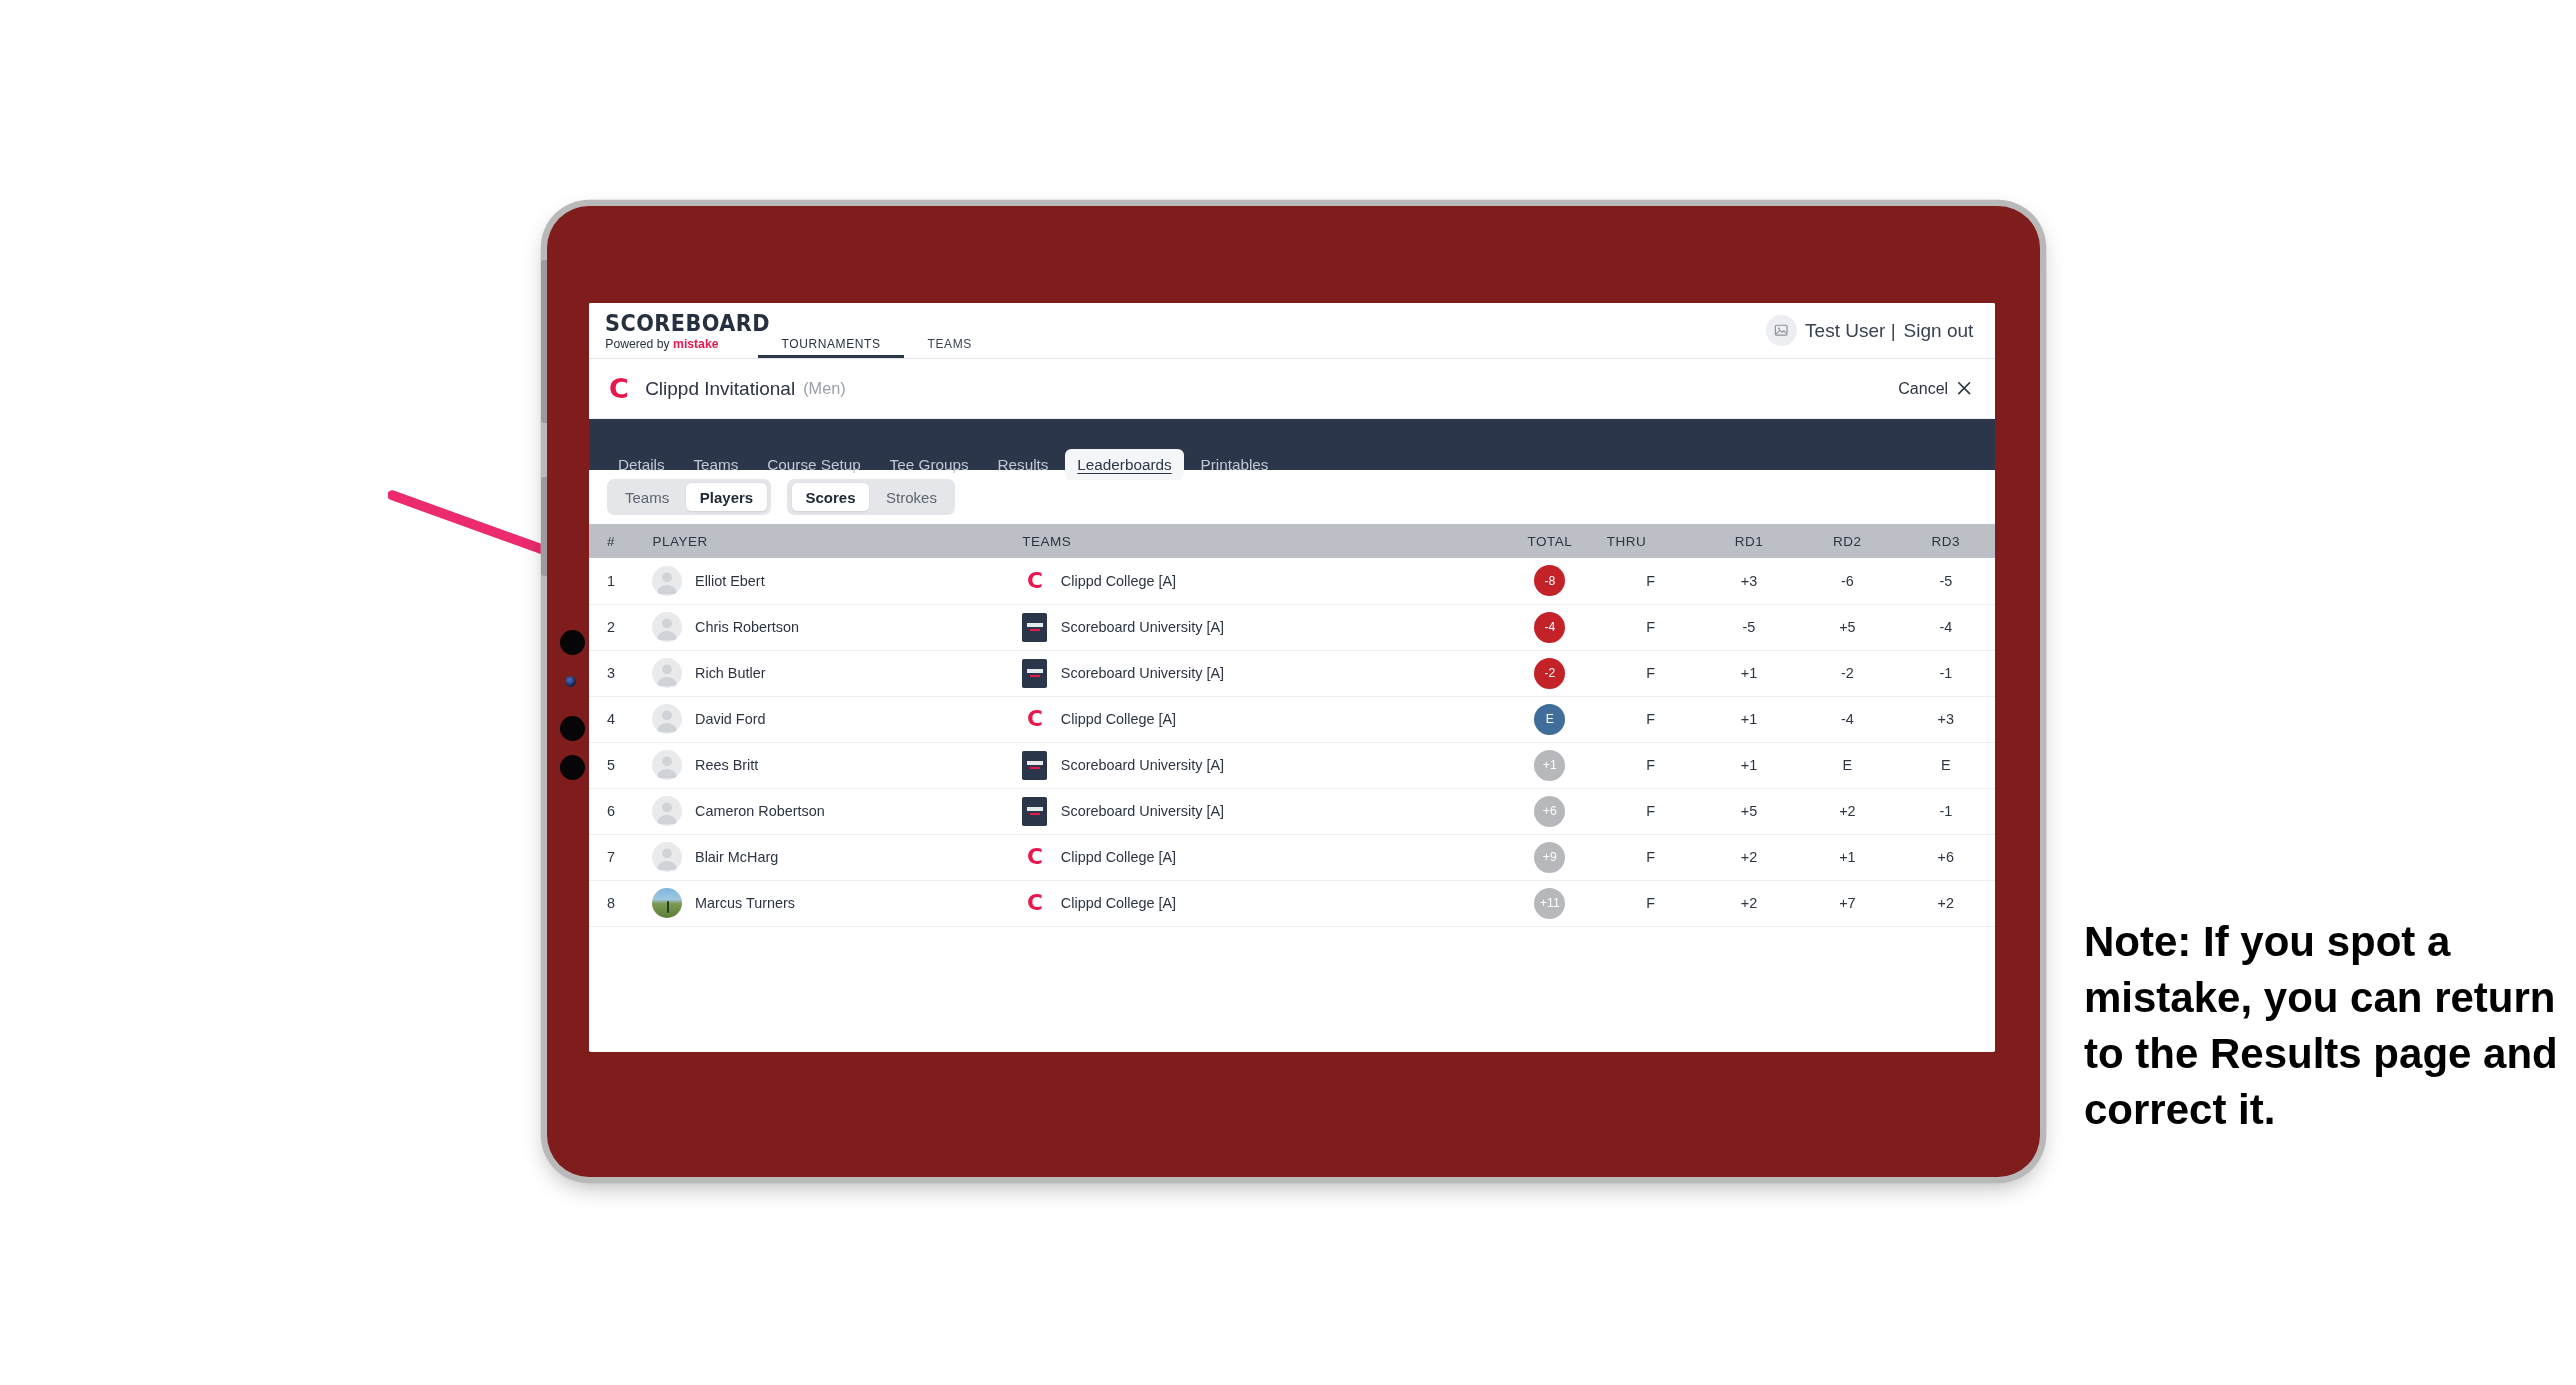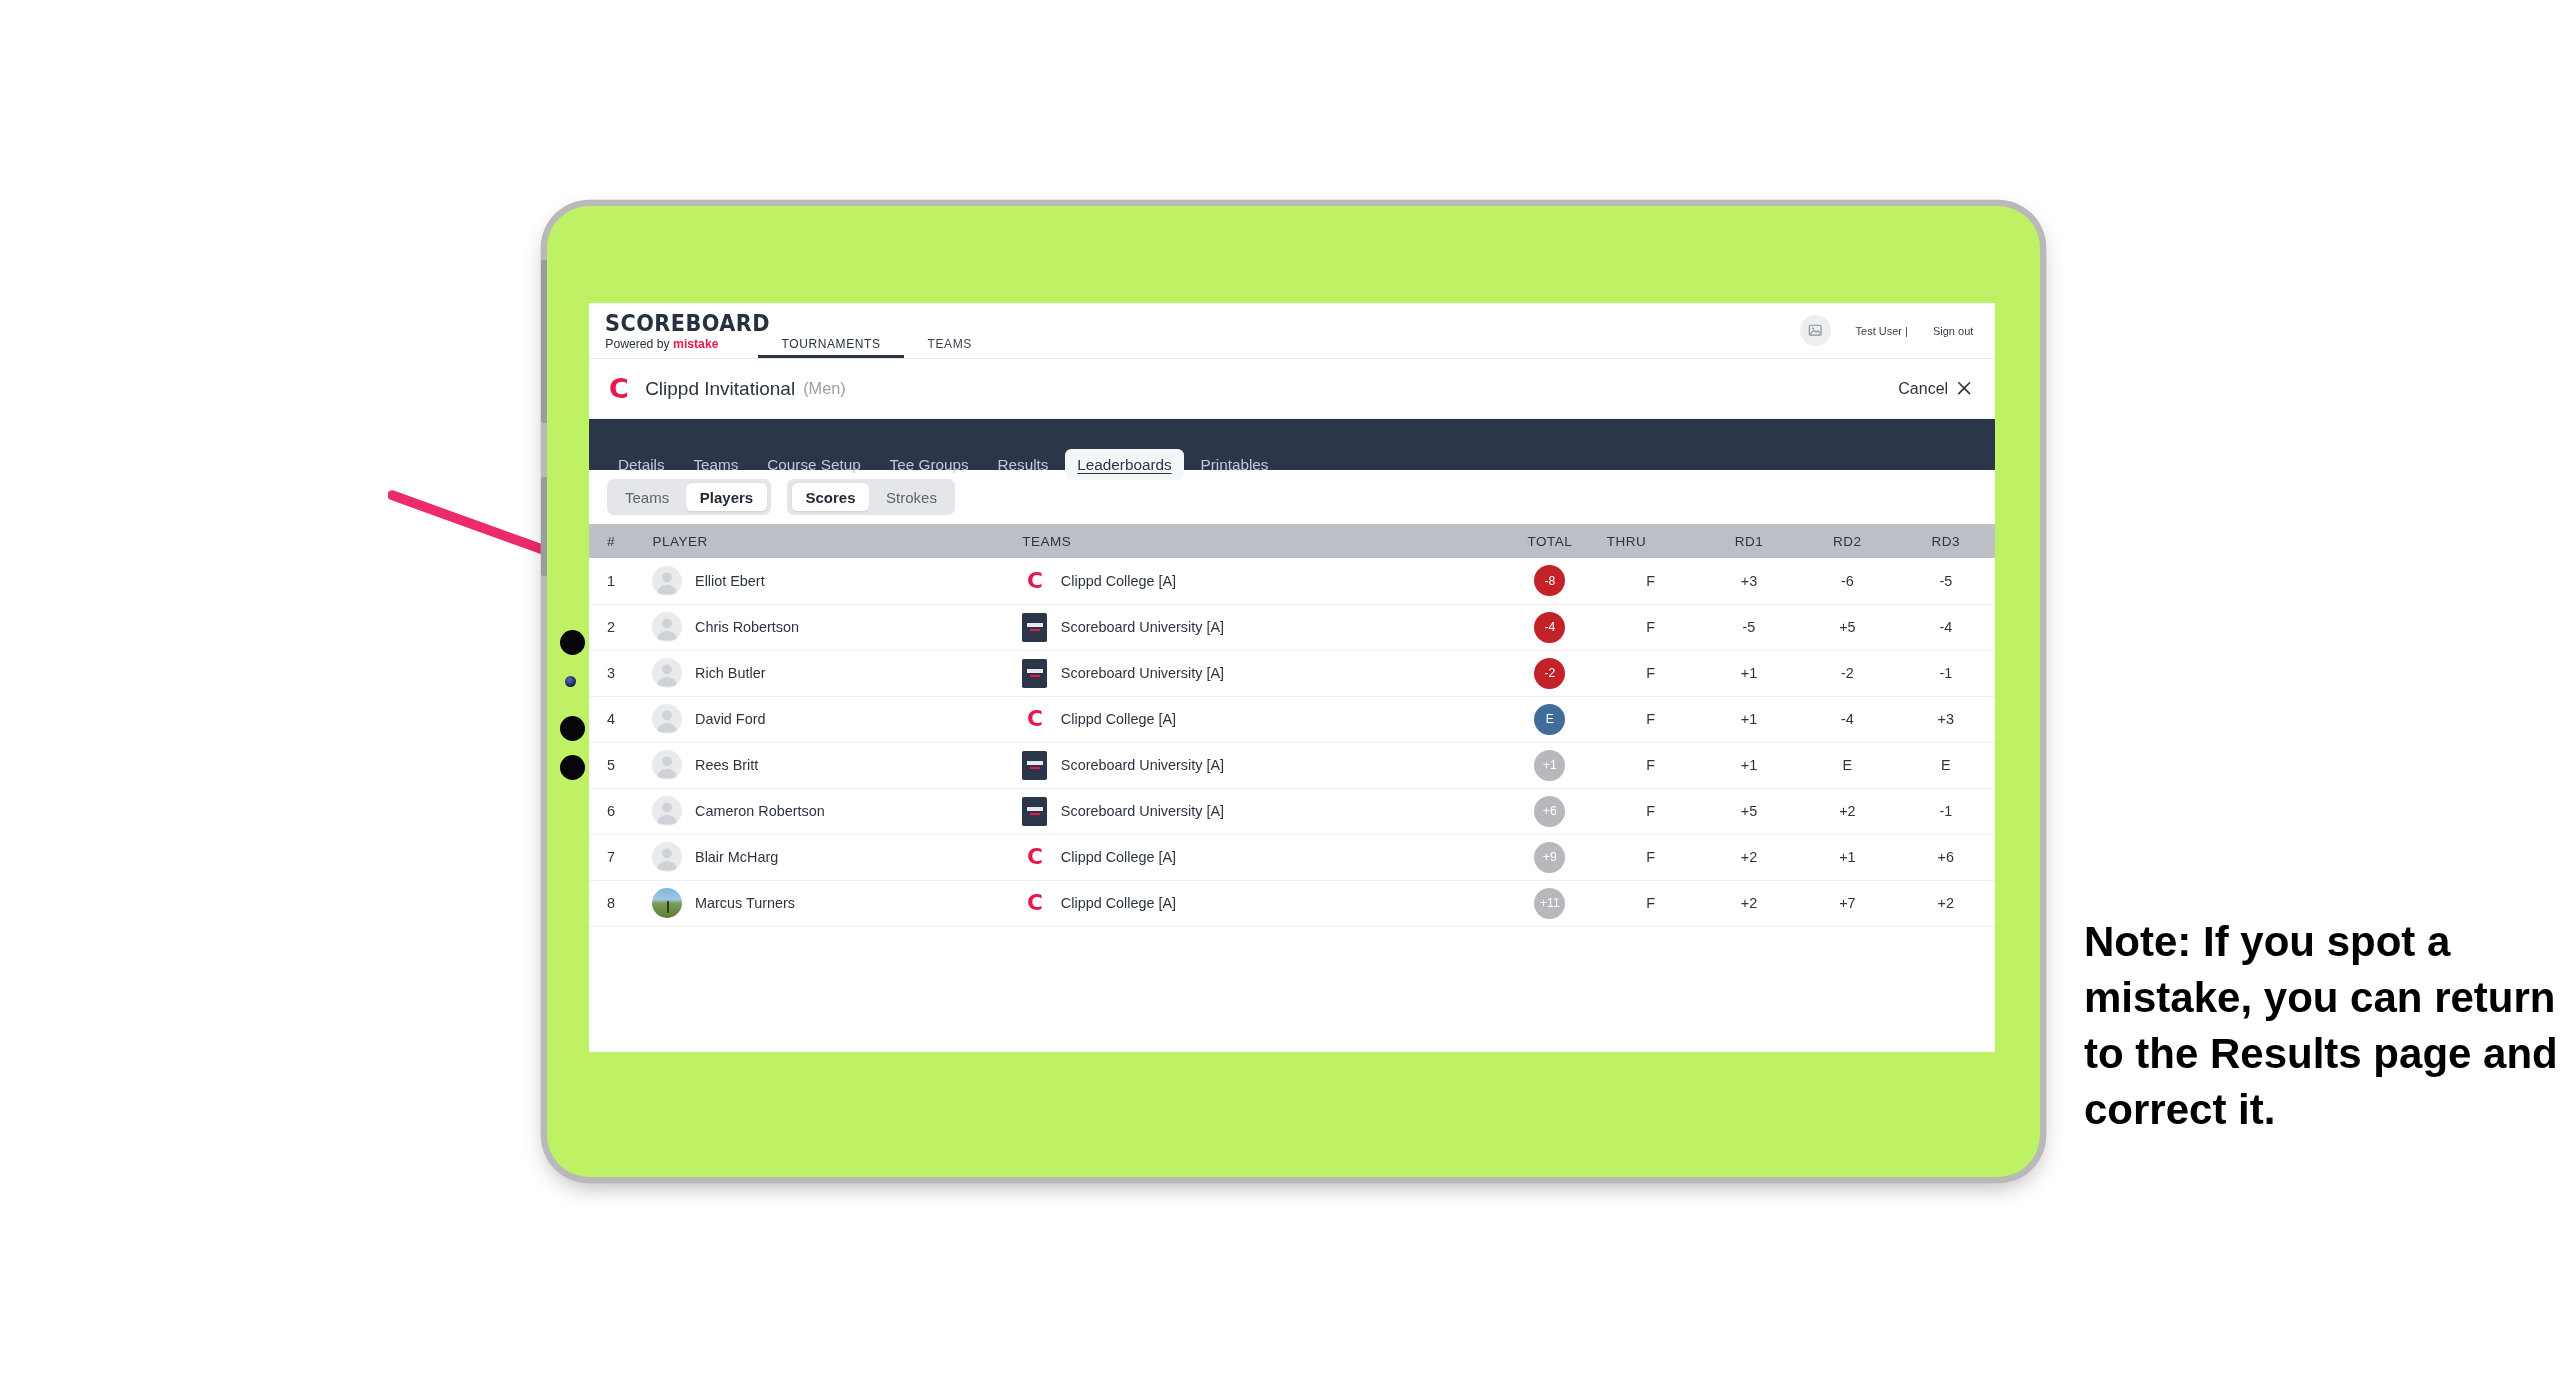--- a/index.html
+++ b/index.html
@@ -25,21 +25,21 @@
     font-size: 42px; line-height: 1.33; color: #000; font-weight: 700;
   }
 
   
   .arrow { position: absolute; left: 388px; top: 488px; width: 244px; height: 99px; }
 
   
   .tablet {
     position: absolute; left: 547px; top: 206px;
     width: 1493px; height: 971px;
-    background: #bef264;
+    background: #7f1d1d;
     border-radius: 42px;
     box-shadow: 0 0 0 6.3px #b9b9ba, 0 9px 23.5px rgba(0,0,0,.30);
   }
   .tablet-edge-l {
     position: absolute; left: -6.3px; top: 54px; width: 6.3px; height: 163px;
     background: #9b9b9d; border-radius: 2.7px 0 0 2.7px;
   }
   .tablet-edge-l2 {
     position: absolute; left: -6.3px; top: 271px; width: 6.3px; height: 99px;
     background: #9b9b9d; border-radius: 2.7px 0 0 2.7px;
@@ -74,21 +74,21 @@
   .brand-sub .cl { color: #e8174c; font-weight: 700; }
   .topnav { display: flex; align-items: stretch; }
   .topnav-item {
     display: flex; align-items: center; padding: 0 23.5px;
     font-size: 12px; color: #3a4352; letter-spacing: 0.6px;
     border-bottom: 3.6px solid transparent; cursor: pointer; margin-top: 29px;
   }
   .topnav-item.active { border-bottom-color: #2b364b; color: #26303f; }
   .topright {
     margin-left: auto; display: flex; align-items: center;
-    gap: 25px; padding-right: 21.7px; font-size: 11px; color: #3a4352;
+    gap: 8px; padding-right: 21.7px; font-size: 19px; color: #3a4352;
   }
   .avatar-sm {
     width: 31px; height: 31px; border-radius: 50%; background: #eceef1;
     display: flex; align-items: center; justify-content: center; color: #8a9099;
   }
   .signout { cursor: pointer; color: #3a4352; }
 
   
   .title-row {
     height: 60px; display: flex; align-items: center; padding: 0 23.5px 0 20px;

